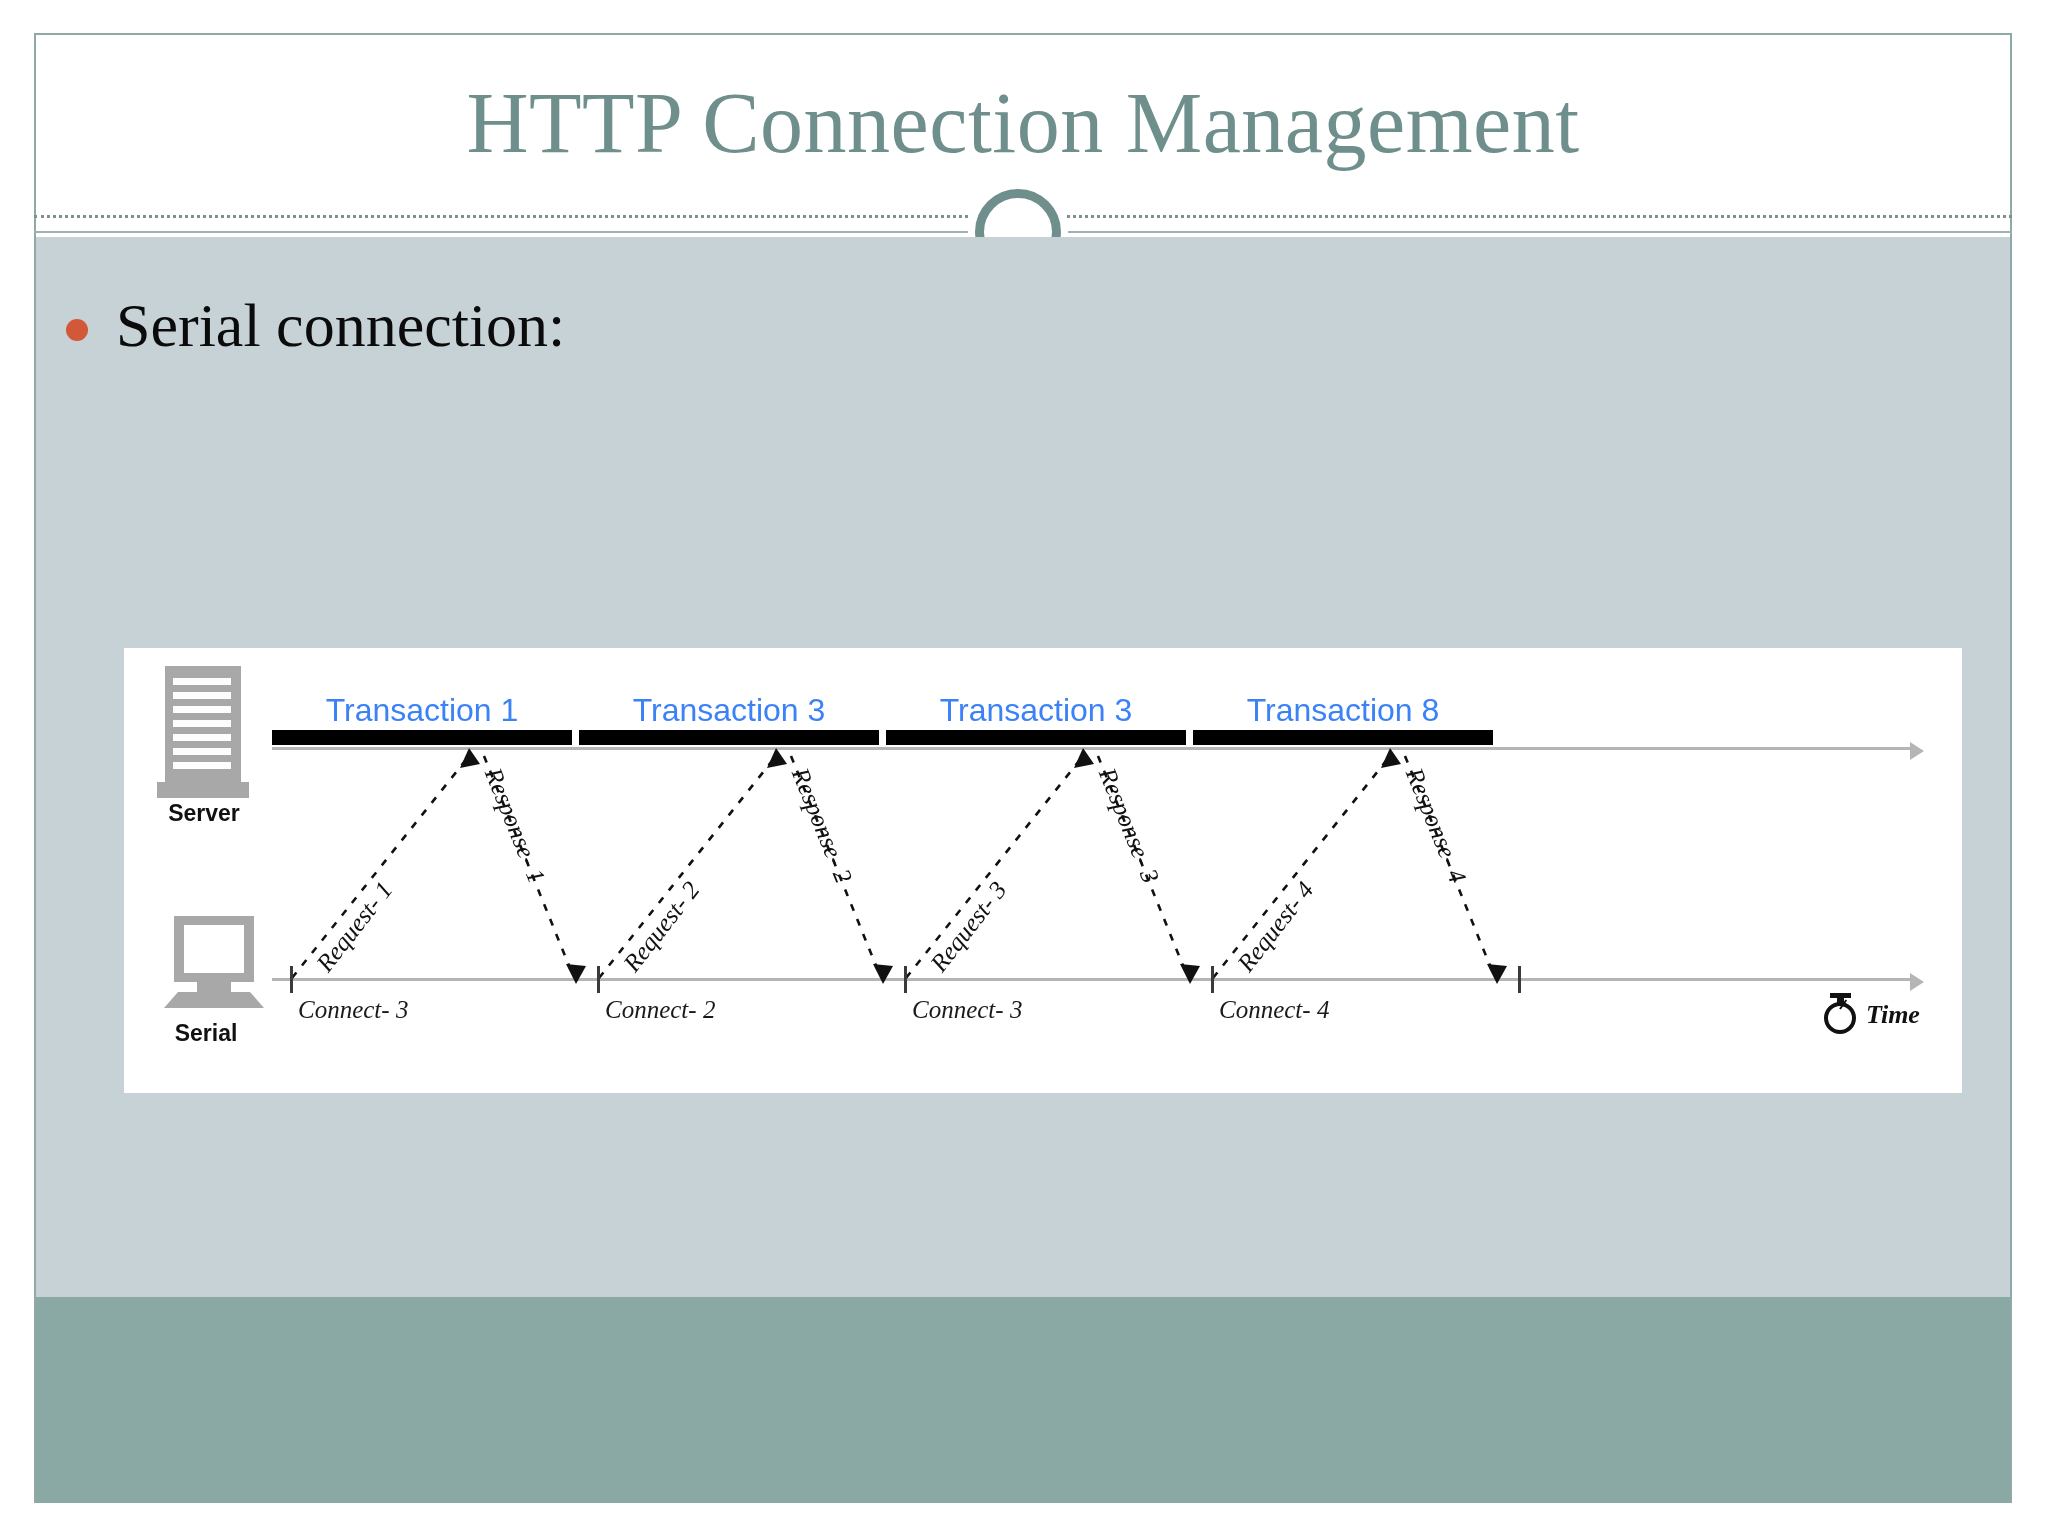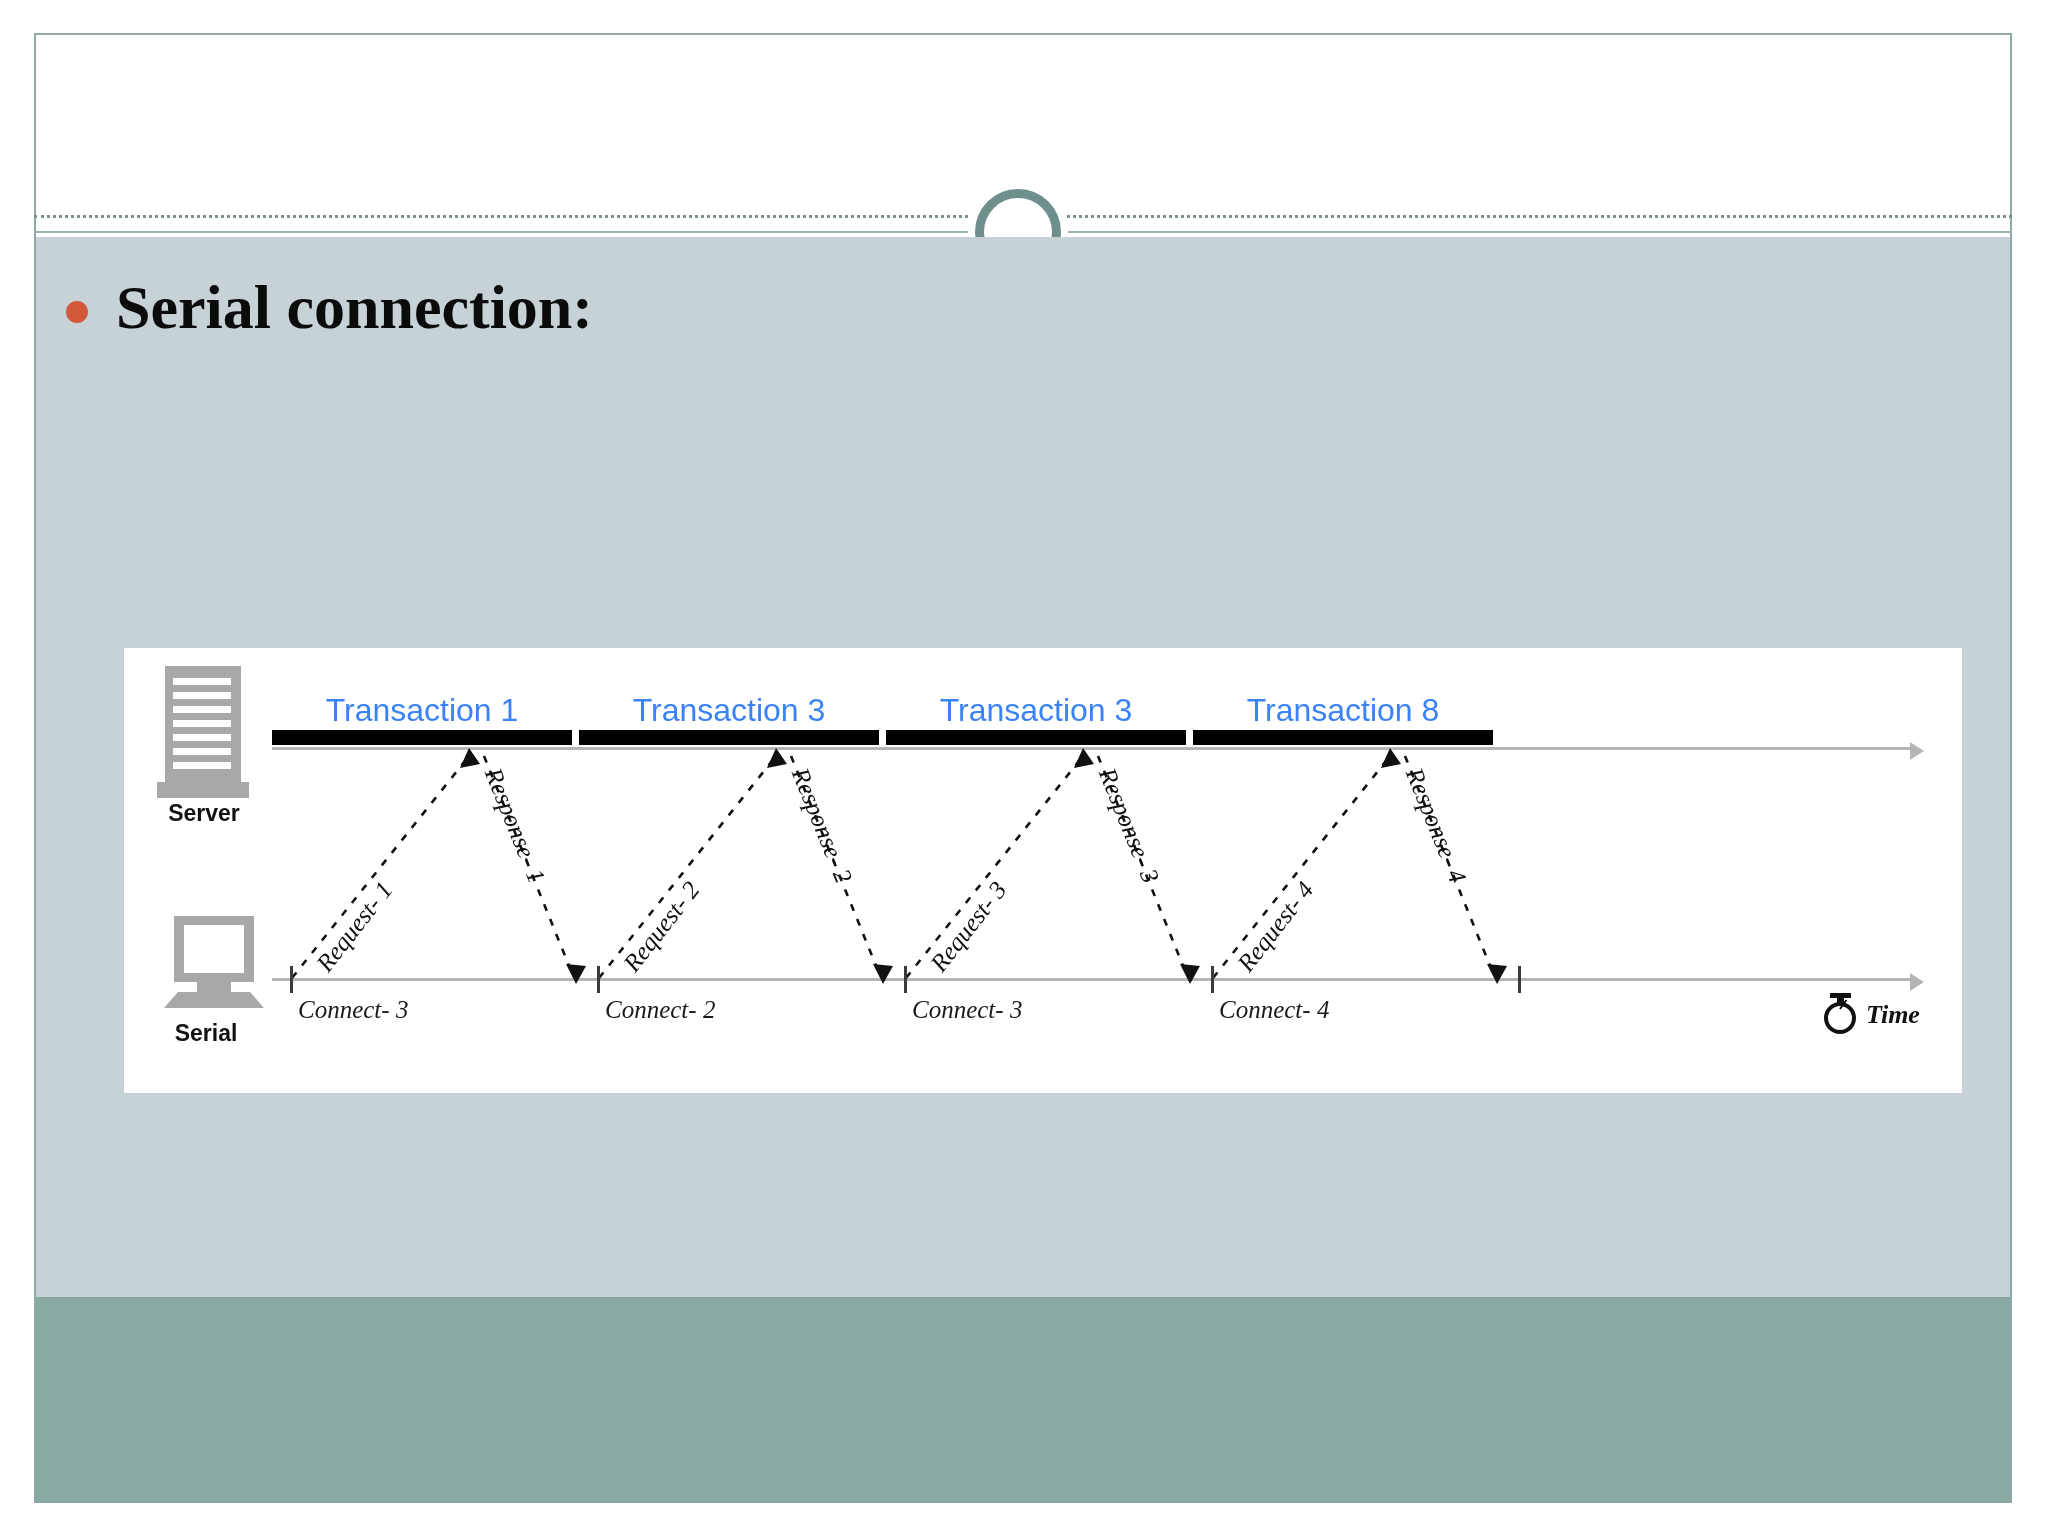--- a/index.html
+++ b/index.html
@@ -19,21 +19,21 @@
            border-top:3px dotted #7d918f;}
   .divider-solid{position:absolute;left:-2px;top:196px;width:1978px;height:2px;
            background:#9eb2b0;}
   .ring{position:absolute;left:939px;top:154px;width:86px;height:86px;border-radius:50%;
         border:9px solid #6f8f8d;background:#ffffff;box-sizing:border-box;
         box-shadow:0 0 0 7px #ffffff;}
 
   
   .body-zone{position:absolute;left:0;top:202px;width:100%;height:1060px;background:#c7d2d7;}
 
-  .bullet-row{position:absolute;left:30px;top:36px;display:flex;align-items:flex-start;font-weight:bold;}
+  .bullet-row{position:absolute;left:30px;top:54px;display:flex;align-items:flex-start;}
   .bullet-dot{width:22px;height:22px;border-radius:50%;background:#d2583a;margin-top:28px;
               margin-right:28px;flex:0 0 auto;}
   .bullet-text{font-family:"Liberation Serif",serif;font-size:62px;color:#0b0b0b;line-height:1.1;}
 
   
   .footer-band{position:absolute;left:0;top:1262px;width:100%;height:206px;background:#8aa9a5;}
 
   
   .figure{position:absolute;left:88px;top:411px;width:1838px;height:445px;background:#ffffff;}
 
@@ -94,20 +94,23 @@
   .clock-hand{position:absolute;left:15px;top:13px;width:2px;height:11px;background:#111;
               transform-origin:top center;transform:rotate(215deg);}
   .time-label{position:absolute;left:1742px;top:352px;font-family:"Liberation Serif",serif;
               font-style:italic;font-weight:bold;font-size:26px;color:#111;}
 </style>
 </head>
 <body>
 
 <div class="slide">
 
+  <div class="title-zone">
+    <div class="slide-title">HTTP Connection Management</div>
+  </div>
   <div class="divider"></div>
   <div class="divider-solid"></div>
   <div class="ring"></div>
 
   <div class="body-zone">
 
     <div class="bullet-row">
       <div class="bullet-dot"></div>
       <div class="bullet-text">Serial connection:</div>
     </div>

